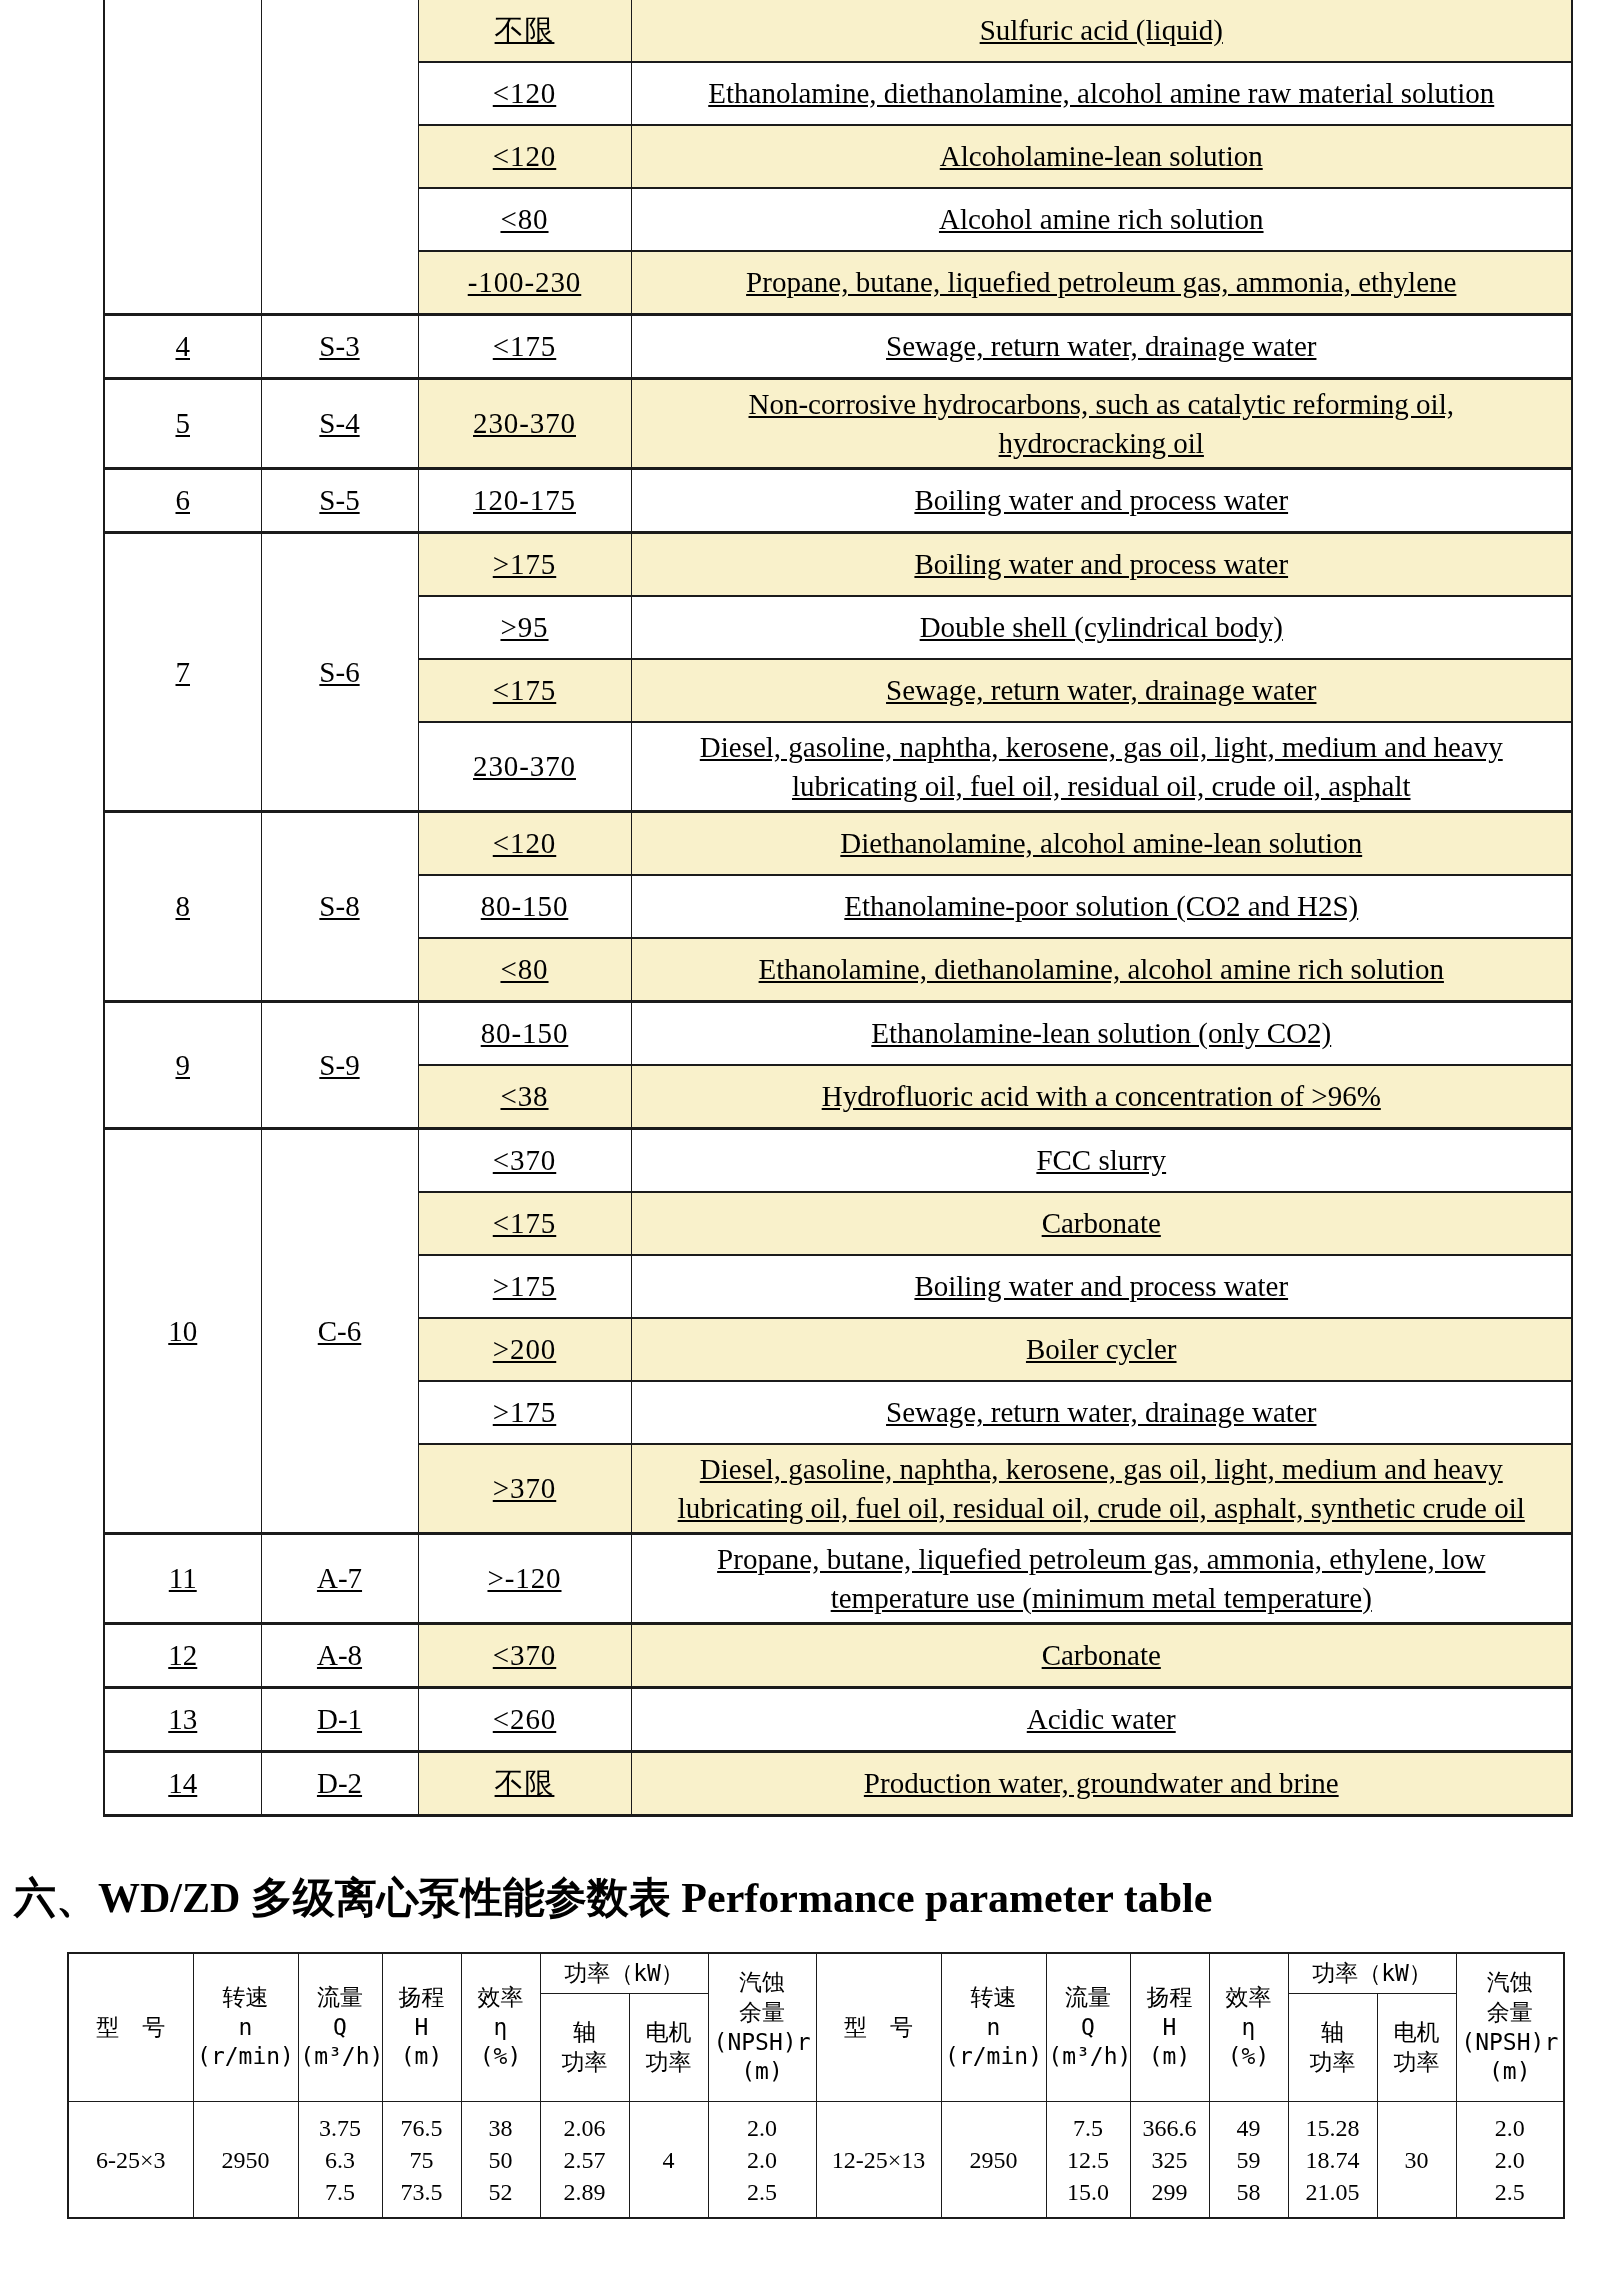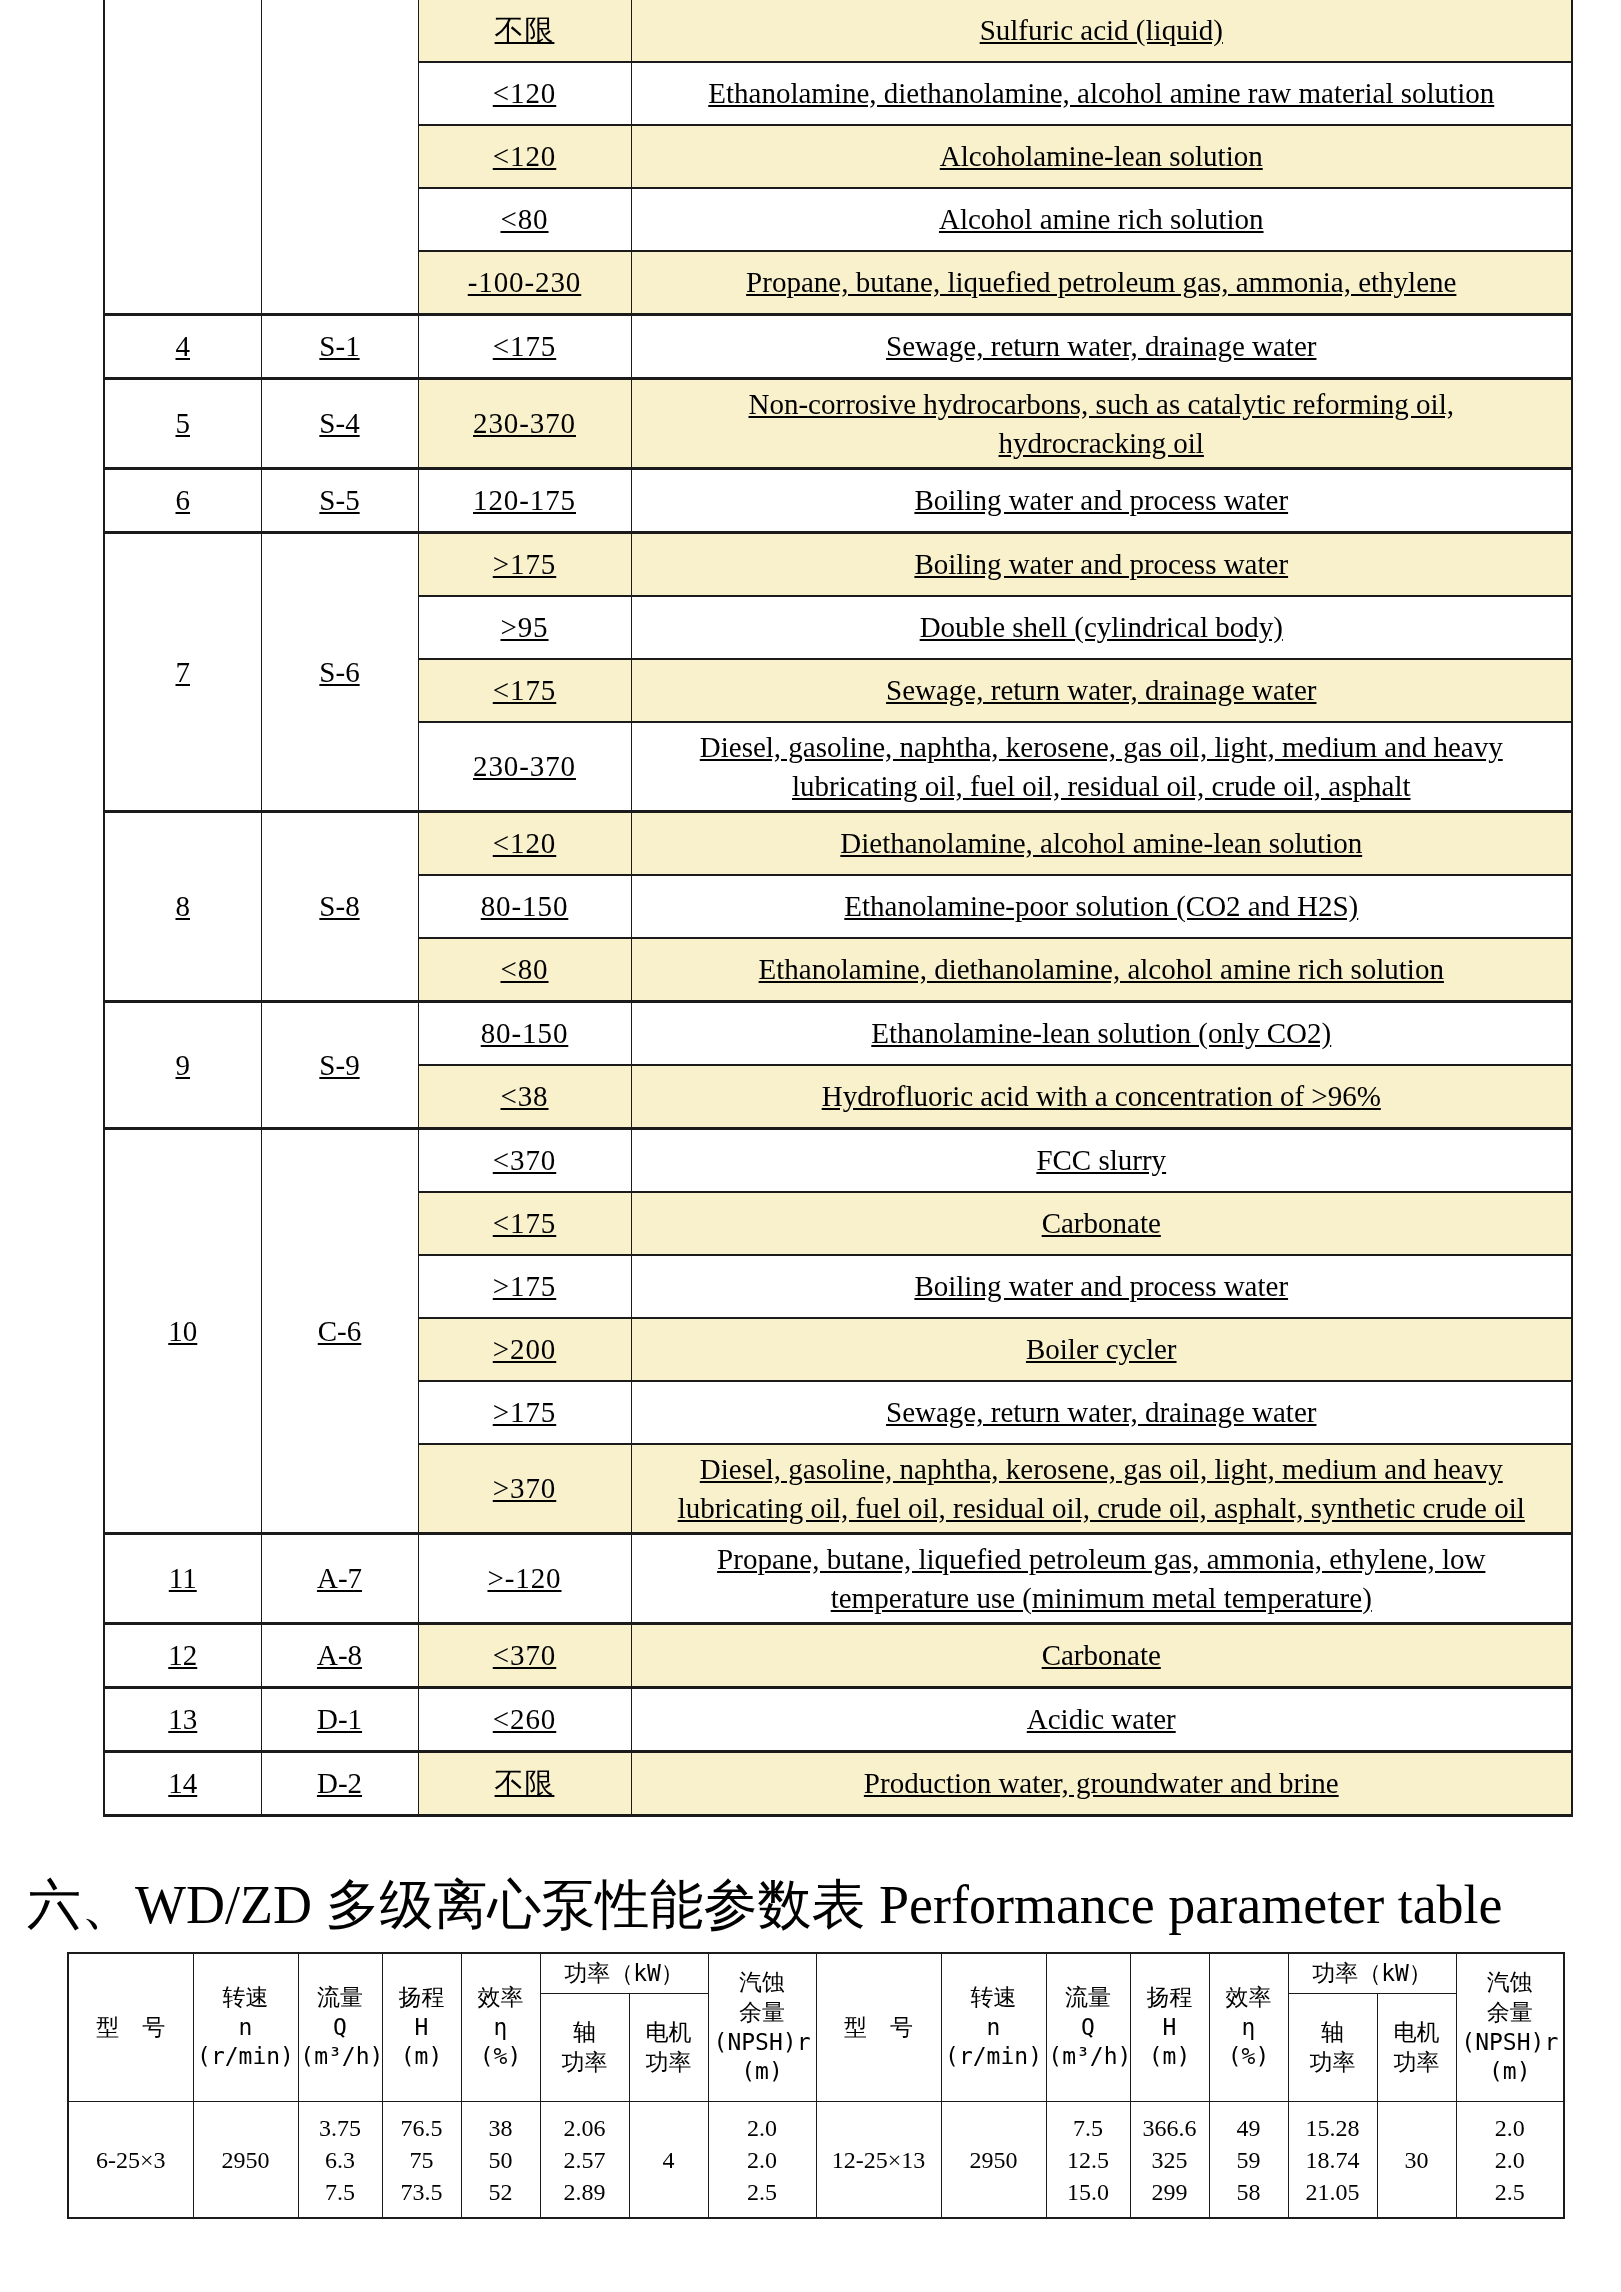--- a/index.html
+++ b/index.html
@@ -23,22 +23,22 @@
   #table1 tr.tall td{height:87px;}
   #table1 tr.sub td{border-top:2.7px solid #1b1b1b;}
   #table1 tr.block-start td{border-top:3.6px solid #1b1b1b;}
   #table1 tr.open-top td{border-top:0;}
   #table1 td.numcell, #table1 td.codecell{font-size:29px;background:#fff;}
   #table1 td.tempcell{font-size:29px;letter-spacing:0.9px;}
   #table1 td.desccell{font-size:29px;line-height:39px;}
   #table1 td.shaded{background:#f9f1cb;}
   
   #heading{
-    position:absolute;left:27px;top:1874px;width:1576px;
-    font-size:54px;font-weight:normal;line-height:1.15;
+    position:absolute;left:14px;top:1874px;width:1576px;
+    font-size:42px;font-weight:bold;line-height:1.15;
     font-family:"Liberation Serif", serif;white-space:nowrap;
   }
   
   #table2{
     position:absolute;left:67px;top:1952px;width:1497px;
     border-collapse:collapse;table-layout:fixed;
     border:2.7px solid #1b1b1b;
   }
   #table2 td{
     border:1.8px solid #1b1b1b;
@@ -81,21 +81,21 @@
       <tr class="std sub">
         <td class="tempcell">&lt;80</td>
         <td class="desccell">Alcohol amine rich solution</td>
       </tr>
       <tr class="std sub">
         <td class="tempcell shaded">-100-230</td>
         <td class="desccell shaded">Propane, butane, liquefied petroleum gas, ammonia, ethylene</td>
       </tr>
       <tr class="std block-start">
         <td class="numcell" rowspan="1">4</td>
-        <td class="codecell" rowspan="1">S-1</td>
+        <td class="codecell" rowspan="1">S-3</td>
         <td class="tempcell">&lt;175</td>
         <td class="desccell">Sewage, return water, drainage water</td>
       </tr>
       <tr class="tall block-start">
         <td class="numcell" rowspan="1">5</td>
         <td class="codecell" rowspan="1">S-4</td>
         <td class="tempcell shaded">230-370</td>
         <td class="desccell shaded">
           <div>Non-corrosive hydrocarbons, such as catalytic reforming oil,</div>
           <div>hydrocracking oil</div>

